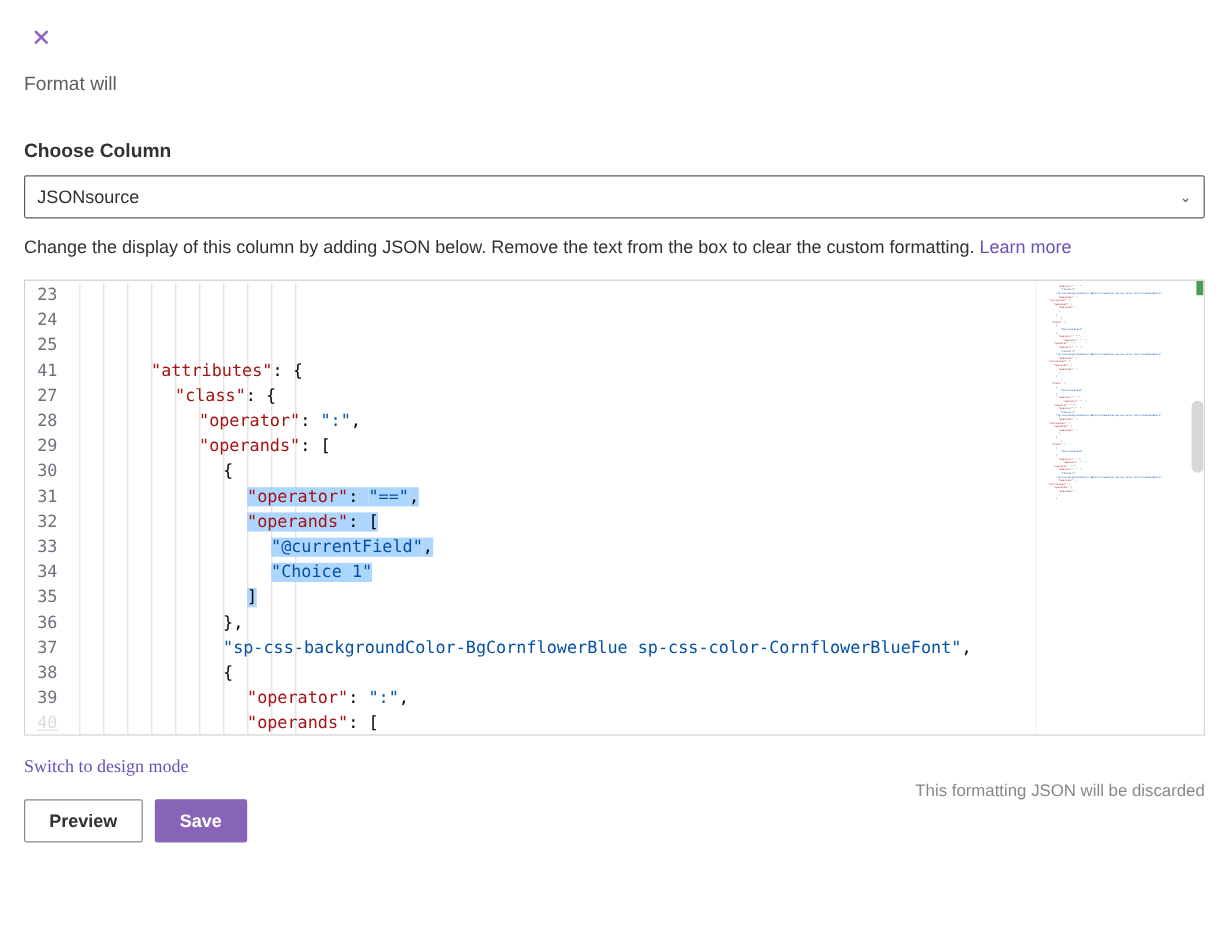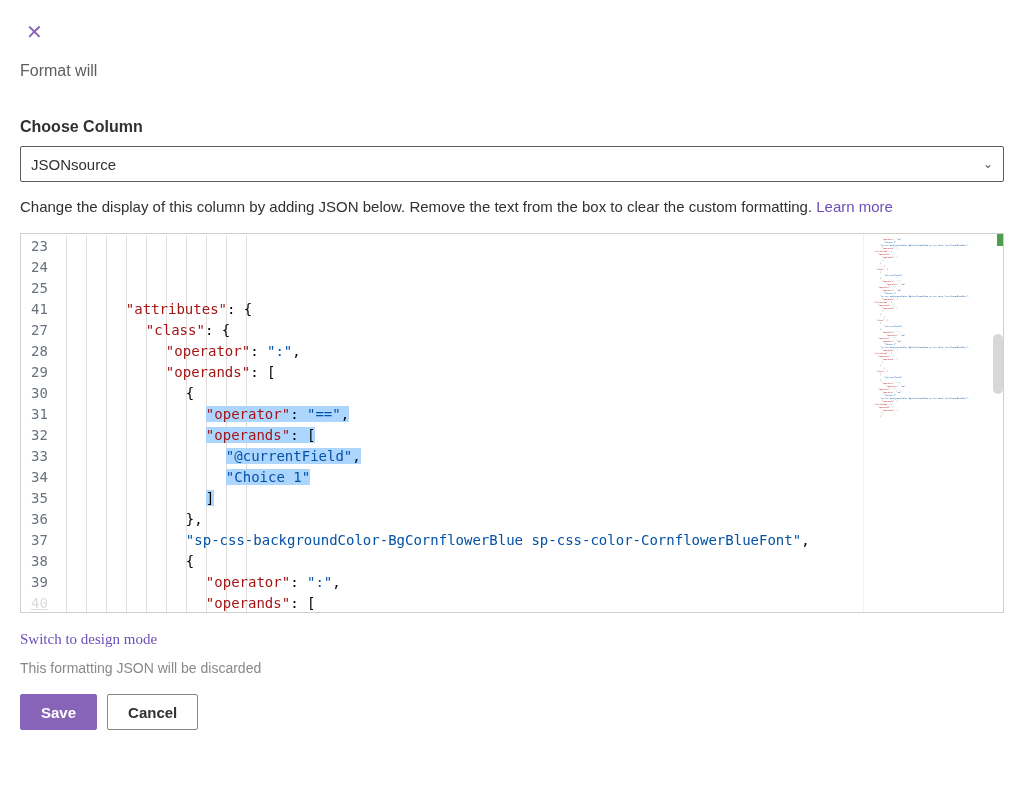--- a/index.html
+++ b/index.html
@@ -166,27 +166,27 @@
     width: 10px;
     height: 60px;
     background: rgba(100,100,100,0.25);
     border-radius: 5px;
   }
   .switch-link {
     color: #6b4fbb;
     font-size: 15px;
     cursor: pointer;
     display: block;
-    margin-bottom: 12px;
+    margin-bottom: 2px;
     font-family: Georgia, 'Times New Roman', serif;
   }
   .switch-hint {
     color: #8a8886;
     font-size: 14px;
-    margin-bottom: 18px;
+    text-align: right;
   }
   .buttons {
     display: flex;
     gap: 10px;
   }
   .btn {
     height: 36px;
     padding: 0 20px;
     font-size: 15px;
     border-radius: 2px;
@@ -315,15 +315,15 @@
       <div class="mini-line"><span style="display: inline-block; width: 14px;"></span><span class="mini-key">"operands"</span><span class="mini-punc">: [</span></div>
       <div class="mini-line"><span style="display: inline-block; width: 14px;"></span><span class="mini-punc">]</span></div>
       <div class="mini-line"><span style="display: inline-block; width: 12px;"></span><span class="mini-punc">{</span></div>
     </div>
 </div>
 
 <a class="switch-link">Switch to design mode</a>
 <div class="switch-hint">This formatting JSON will be discarded</div>
 
 <div class="buttons">
+  <button class="btn">Preview</button>
   <button class="btn primary">Save</button>
-  <button class="btn">Cancel</button>
 </div>
 
 </body></html>

